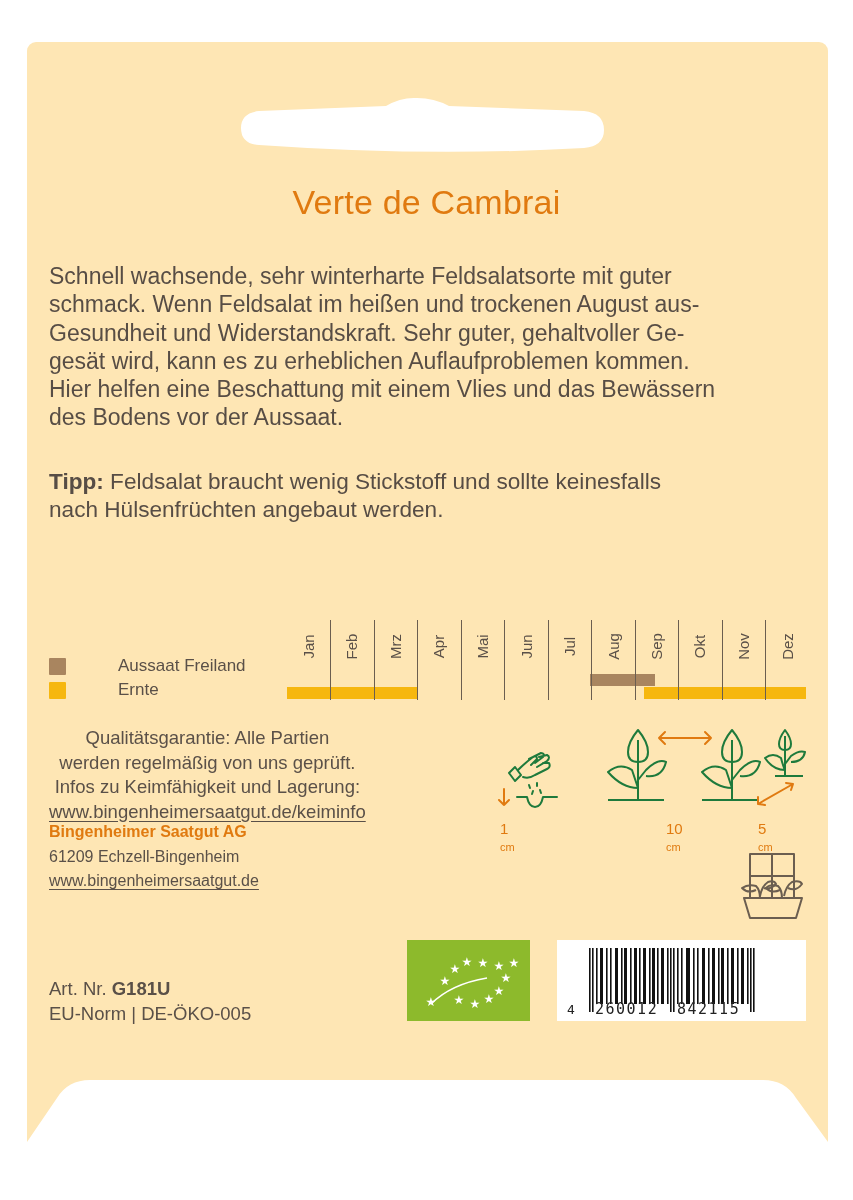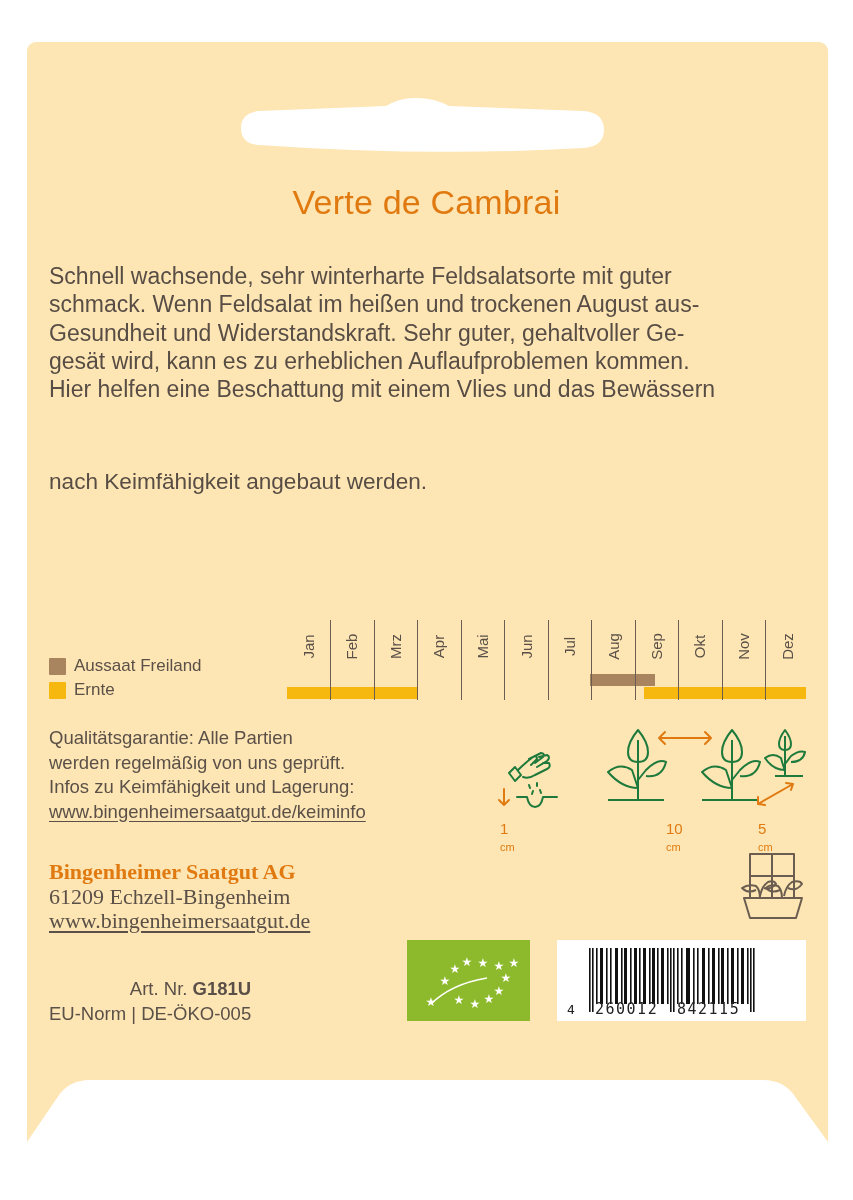--- a/index.html
+++ b/index.html
@@ -26,52 +26,52 @@
   }
   .desc span.line { display: block; white-space: nowrap; }
   .tipp {
     position: absolute; left: 49px; top: 468px; width: 770px;
     font-family: "Liberation Sans", sans-serif; font-size: 22.6px; line-height: 28.3px; color: #574d45;
   }
   .tipp b { font-weight: bold; }
   .tipp span.line { display: block; white-space: nowrap; }
 
   .legend { position: absolute; left: 49px; top: 654px; font-family: "Liberation Sans", sans-serif; font-size: 17px; color: #5a5048; }
-  .legend-row { display: flex; align-items: center; height: 24px; }
+  .legend-row { display: flex; align-items: center; height: 24px; gap: 44px; }
   .legend-swatch { width: 17px; height: 17px; margin-right: 8px; border-radius: 1px; }
 
   .calendar { position: absolute; left: 287px; top: 620px; width: 521px; height: 80px; }
   .month-line { position: absolute; top: 0; width: 1.3px; height: 80px; background: #6b5e50; }
   .month-label {
     position: absolute; top: 0; width: 43px; height: 52px; display: flex; align-items: center; justify-content: center;
   }
   .month-label span {
     transform: rotate(-90deg); font-family: "Liberation Sans", sans-serif; font-size: 15px; color: #5a5048; white-space: nowrap;
   }
   .bar { position: absolute; height: 12px; }
 
   .quality {
     position: absolute; left: 49px; top: 726px; font-family: "Liberation Sans", sans-serif; font-size: 18.5px; line-height: 24.5px; color: #5a5048;
   }
-  .quality span.line { display: block; white-space: nowrap; }
+  .quality span.line { display: block; white-space: nowrap; text-align: center; }
   .link { text-decoration: underline; text-underline-offset: 3px; }
 
   .icons-area { position: absolute; left: 480px; top: 720px; }
   .dim-label { position: absolute; font-family: "Liberation Sans", sans-serif; color: #e07a10; font-size: 15px; }
   .dim-label small { font-size: 11px; }
 
   .company {
-    position: absolute; left: 49px; top: 860px; font-family: Liberation Serif, serif; font-size: 22px; line-height: 24.5px; color: #5a5048;
+    position: absolute; left: 49px; top: 820px; font-family: Liberation Sans, sans-serif; font-size: 16px; line-height: 24.5px; color: #5a5048;
   }
   .company .name { color: #e07a10; font-weight: bold; display: block; }
   .company span.line { display: block; white-space: nowrap; }
   .artnr {
     position: absolute; left: 49px; top: 976px; font-family: "Liberation Sans", sans-serif; font-size: 18.5px; line-height: 25px; color: #5a5048;
   }
-  .artnr span.line { display: block; white-space: nowrap; text-align: right; }
+  .artnr span.line { display: block; white-space: nowrap; }
   .artnr b { font-weight: bold; }
 
   .eu-logo { position: absolute; left: 407px; top: 940px; width: 123px; height: 81px; background: #8dba2c; }
   .barcode-box { position: absolute; left: 557px; top: 940px; width: 249px; height: 81px; background: #ffffff; }
   .barcode-digits {
     position: absolute; left: 0; top: 60px; width: 249px; height: 18px;
     font-family: "DejaVu Sans Mono", monospace; font-size: 15px; color: #222;
   }
   .window-box-icon { position: absolute; left: 738px; top: 850px; }
 </style>
@@ -90,24 +90,26 @@
 </svg>
 
 <div class="title">Verte de Cambrai</div>
 
 <div class="desc">
   <span class="line">Schnell wachsende, sehr winterharte Feldsalatsorte mit guter</span>
   <span class="line">schmack. Wenn Feldsalat im heißen und trockenen August aus-</span>
   <span class="line">Gesundheit und Widerstandskraft. Sehr guter, gehaltvoller Ge-</span>
   <span class="line">gesät wird, kann es zu erheblichen Auflaufproblemen kommen.</span>
   <span class="line">Hier helfen eine Beschattung mit einem Vlies und das Bewässern</span>
+  <span class="line">des Bodens vor der Aussaat.</span>
 </div>
 
 <div class="tipp">
-  <span class="line">nach Keimfähigkeit angebaut werden.</span>
+  <span class="line"><b>Tipp:</b><span> Feldsalat braucht wenig Stickstoff und sollte keinesfalls</span></span>
+  <span class="line">nach Hülsenfrüchten angebaut werden.</span>
 </div>
 
 <div class="legend">
   <div class="legend-row">
     <div class="legend-swatch" style="background:#a9855f"></div>
     <span>Aussaat Freiland</span>
   </div>
   <div class="legend-row">
     <div class="legend-swatch" style="background:#f6b70f"></div>
     <span>Ernte</span>

